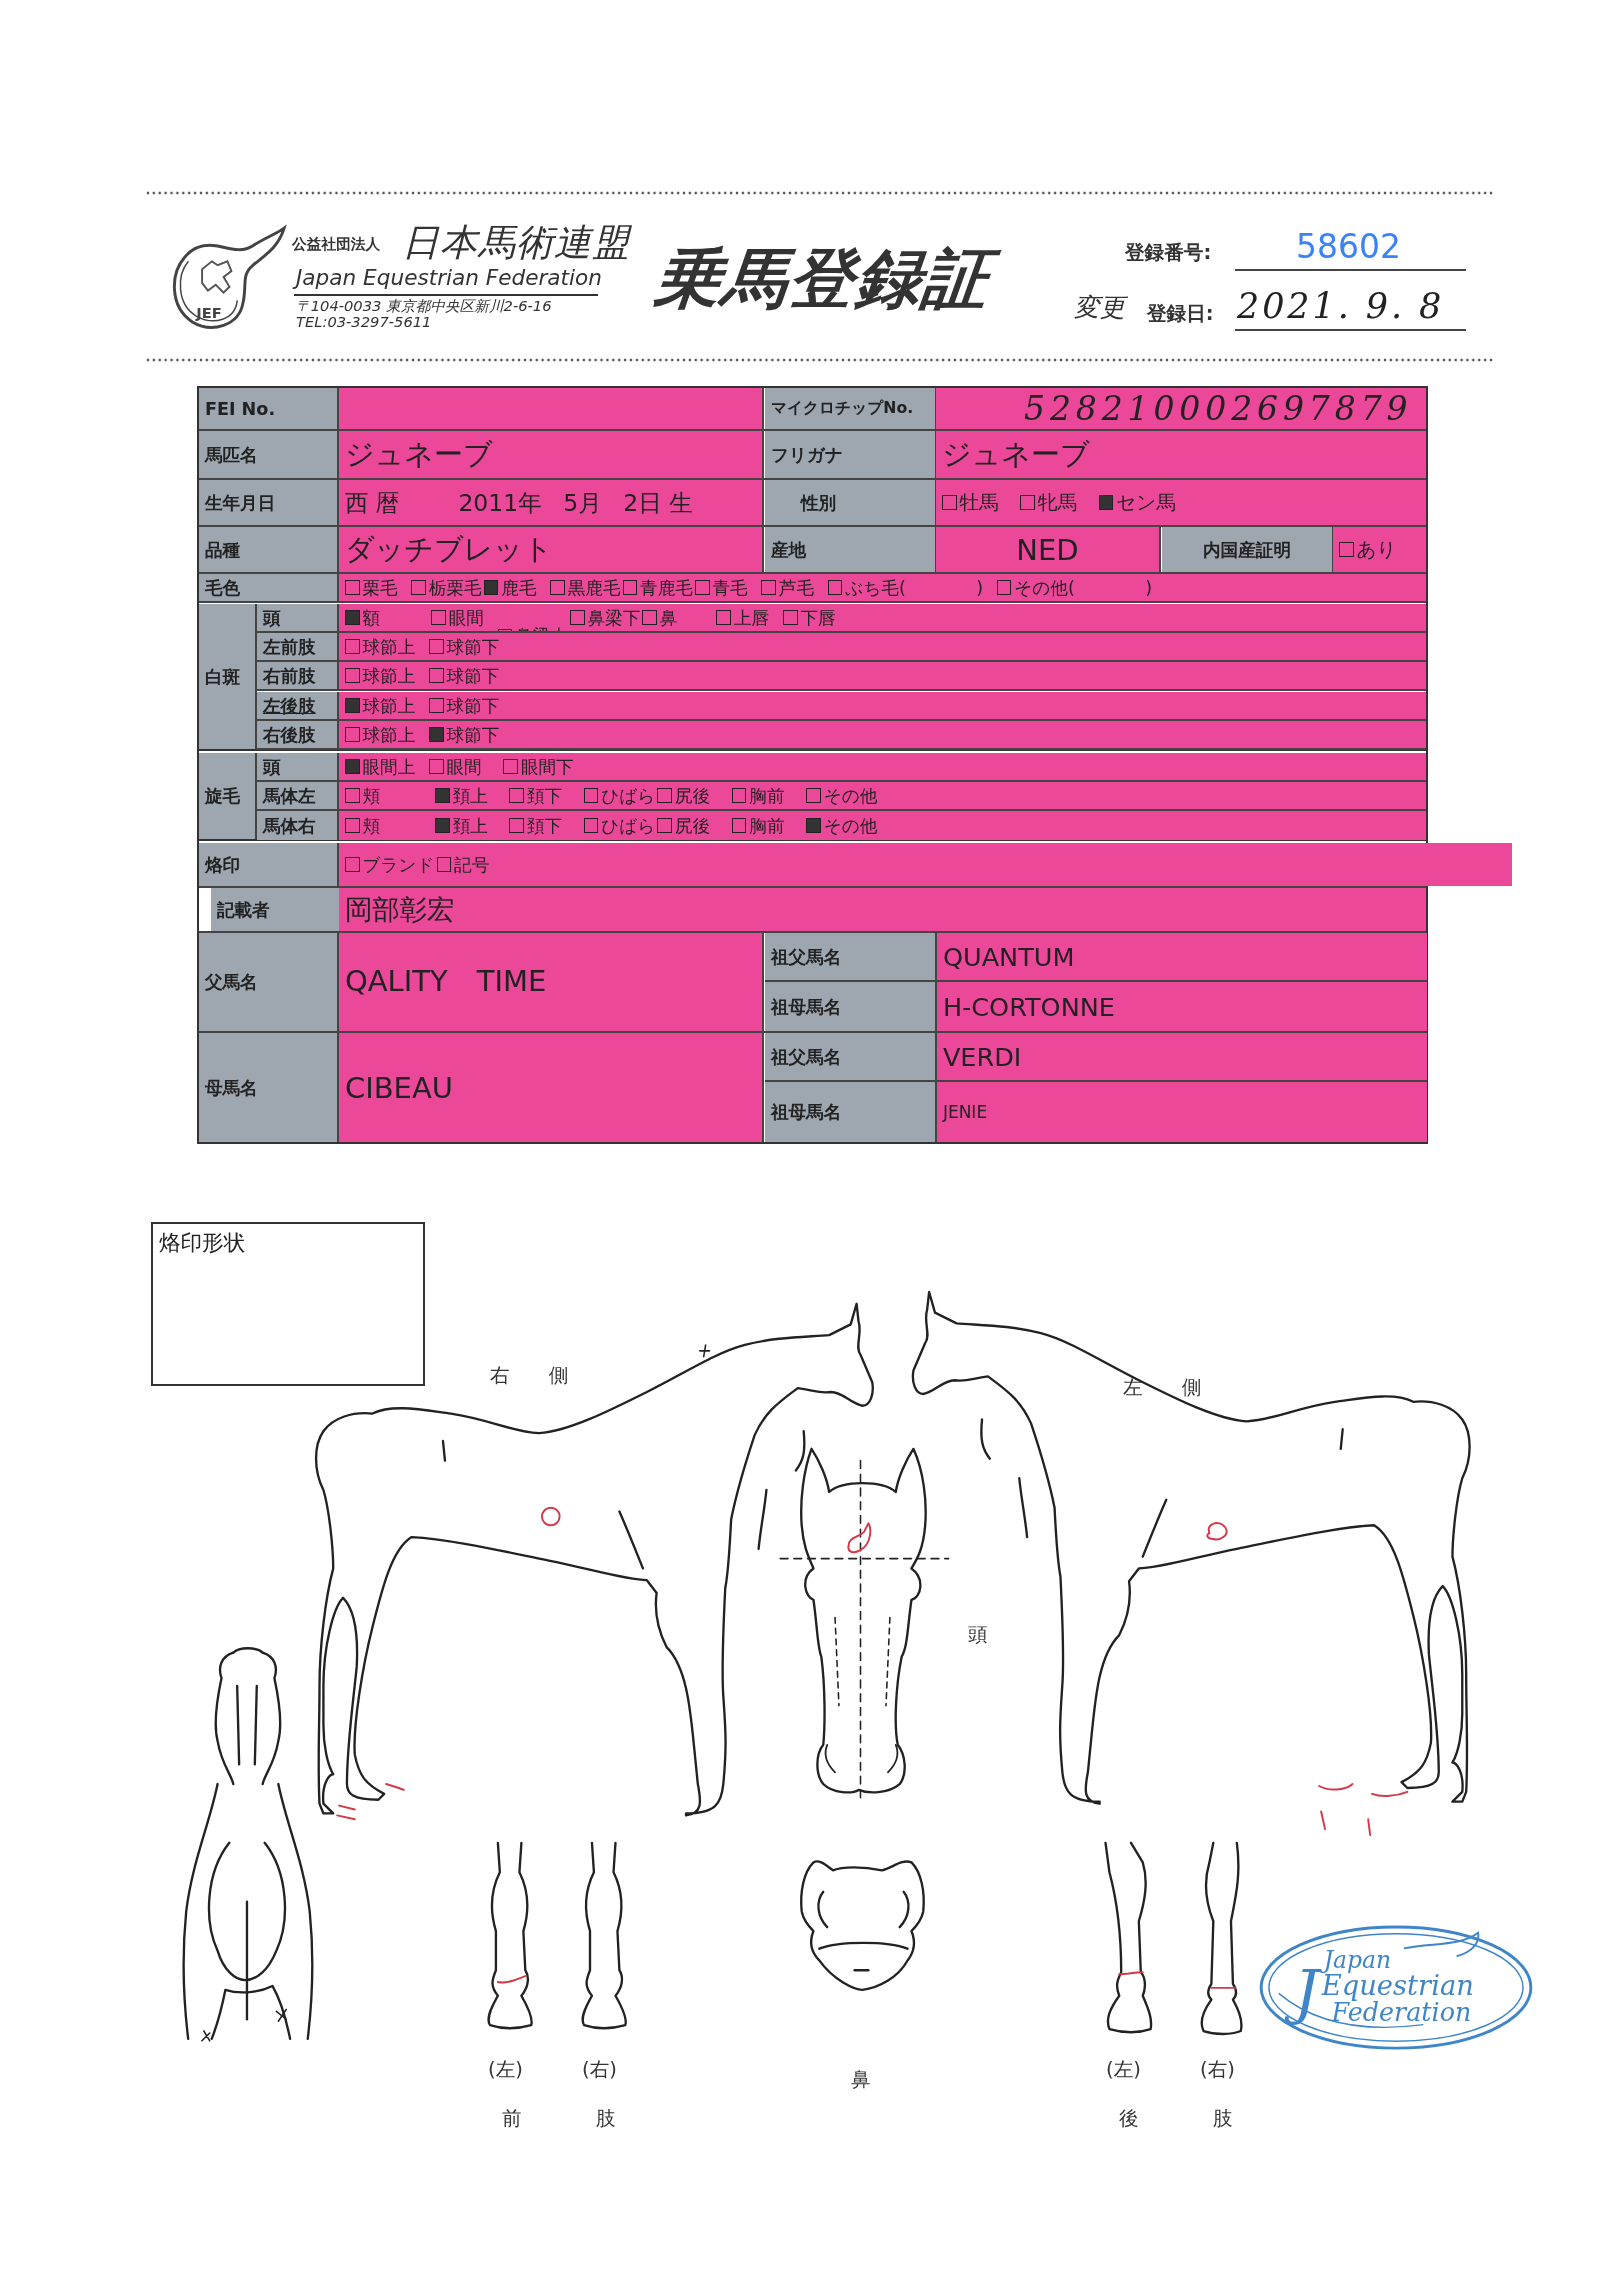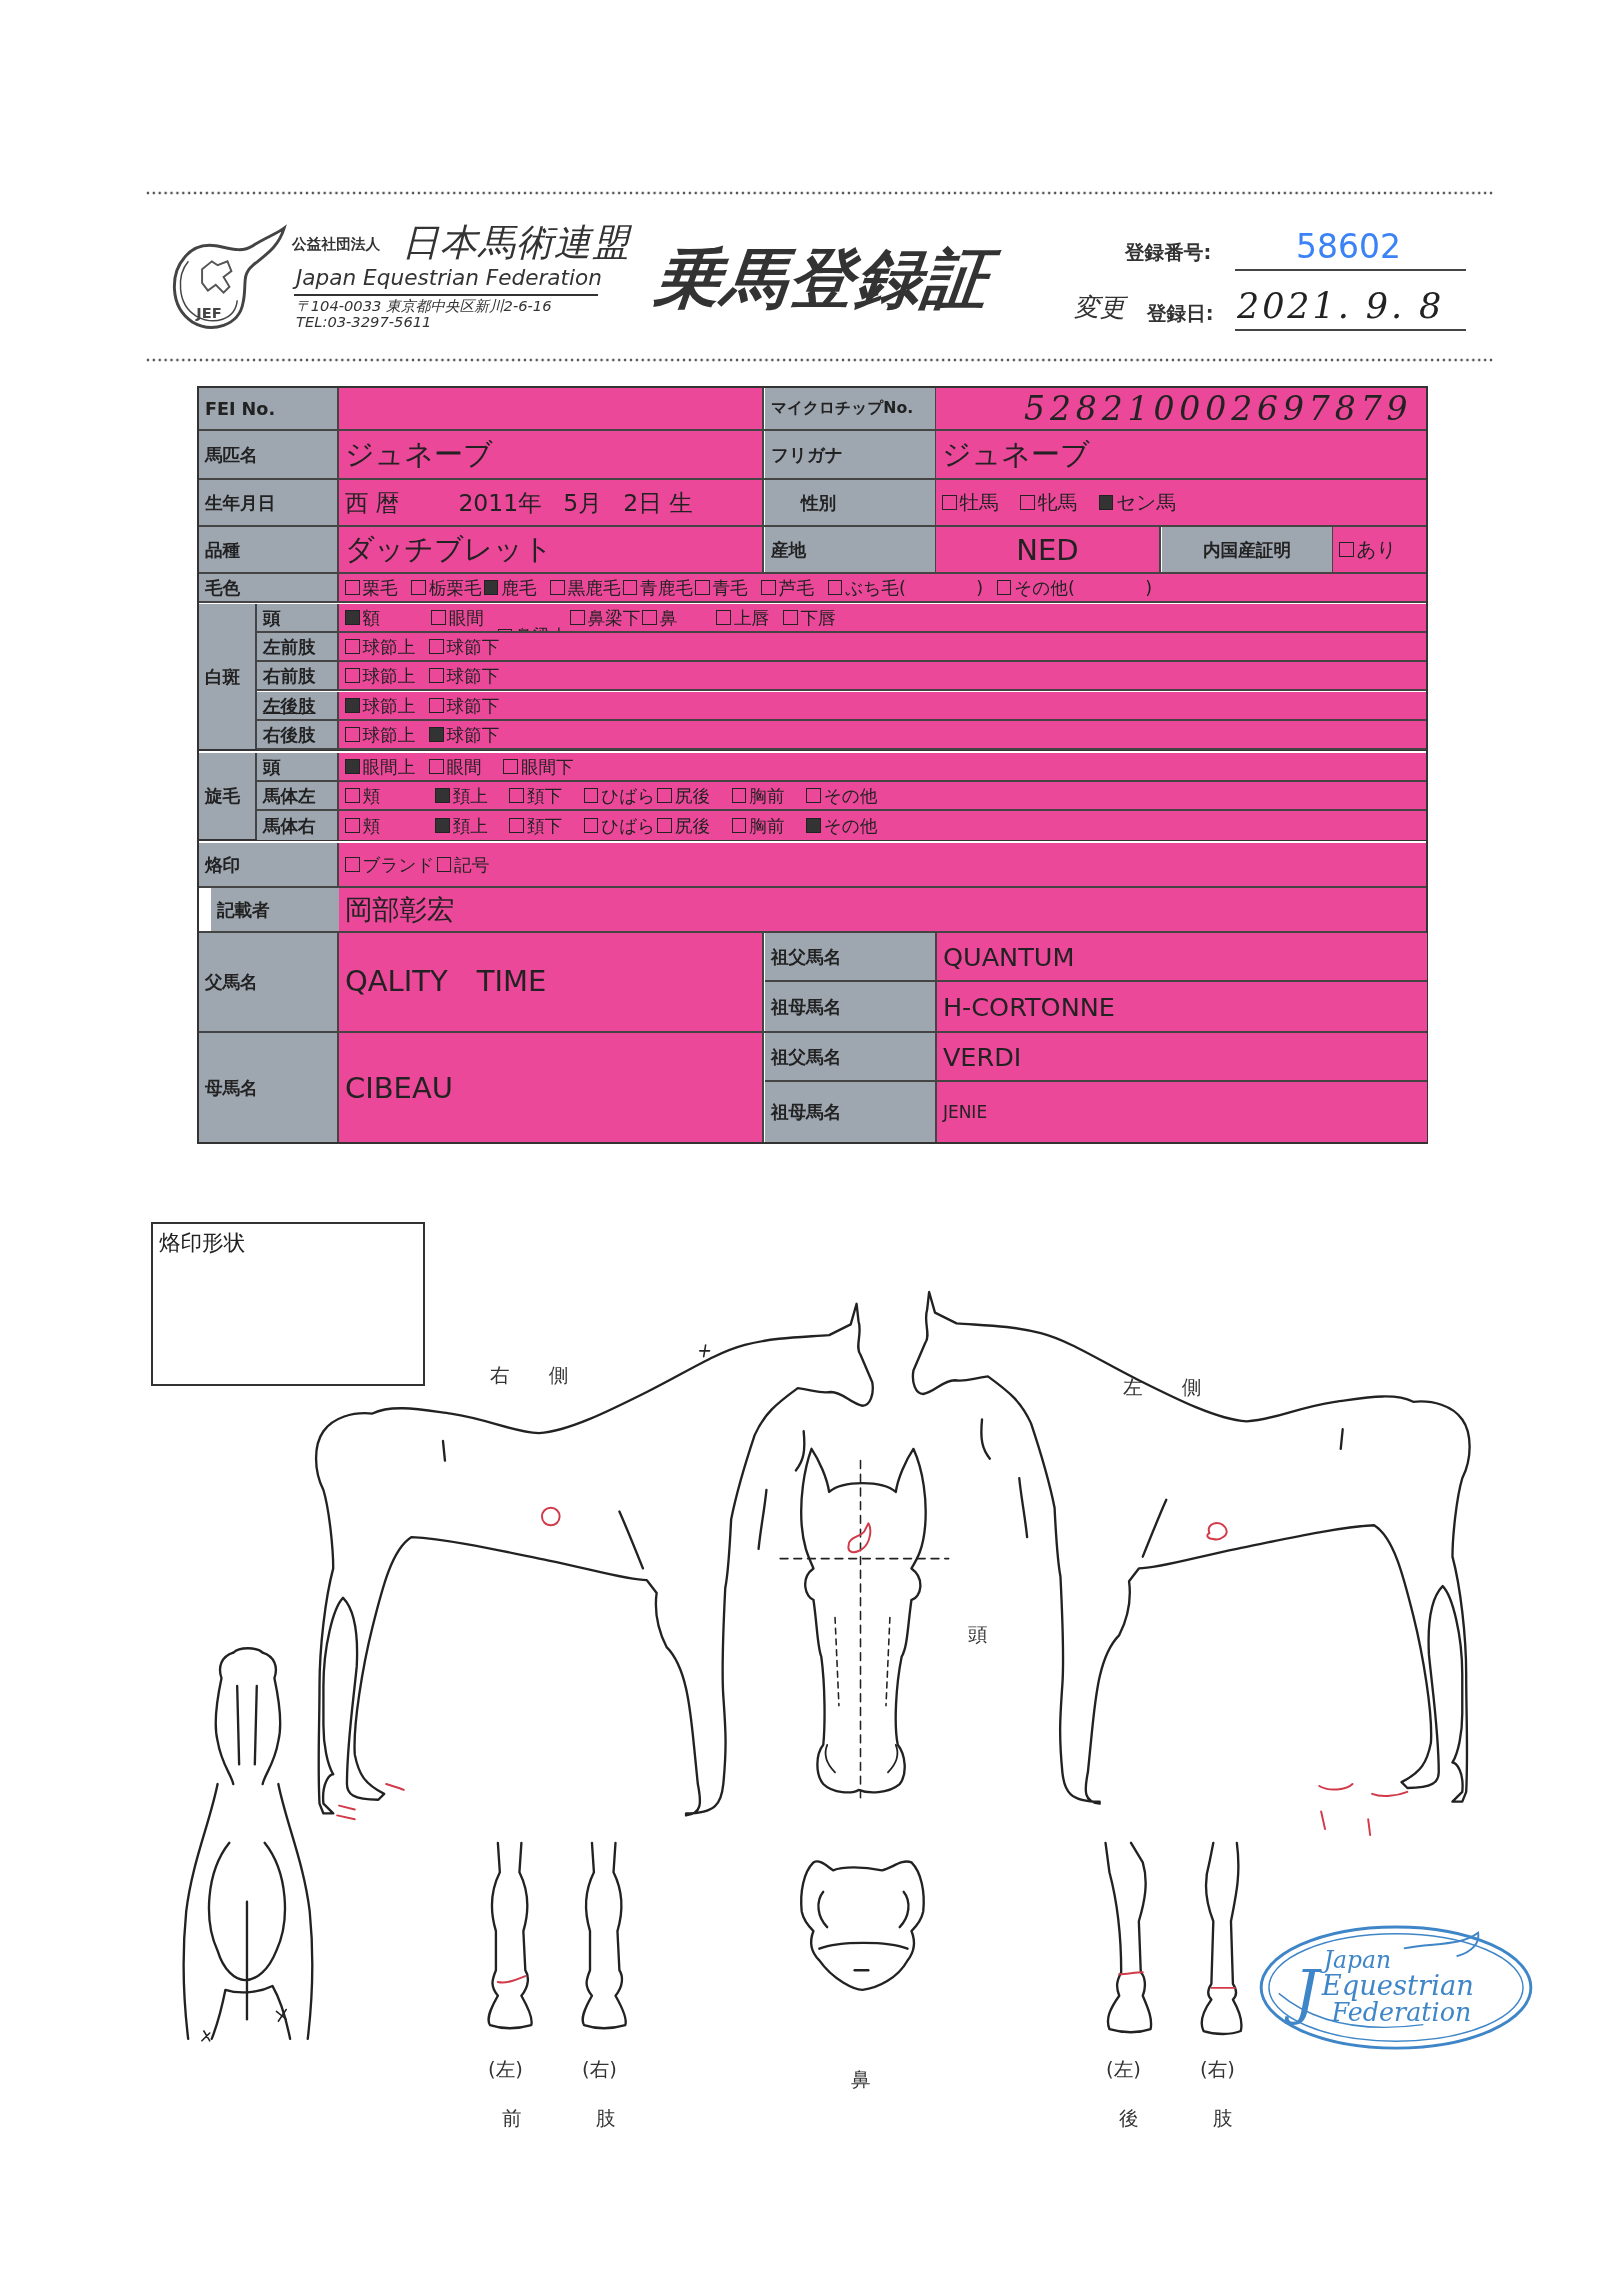--- a/index.html
+++ b/index.html
@@ -346,21 +346,21 @@
         </span>
       <span class="opt">
           <span class="box on"></span>
           <span>その他</span>
         </span>
     </div>
   </div>
 
   <div class="row" style="top:455px;height:45px;">
     <div class="cell lab" style="left:0;width:140px;">烙印</div>
-    <div class="cell val v-sm" style="left:140px;width:1087px;border-right:none;font-size:17.6px;">
+    <div class="cell val v-sm" style="left:140px;width:1173px;border-right:none;font-size:17.6px;">
       <span class="opt" style="margin-right:2px;">
           <span class="box"></span>
           <span>ブランド</span>
         </span>
       <span class="opt">
           <span class="box"></span>
           <span>記号</span>
         </span>
     </div>
   </div>

